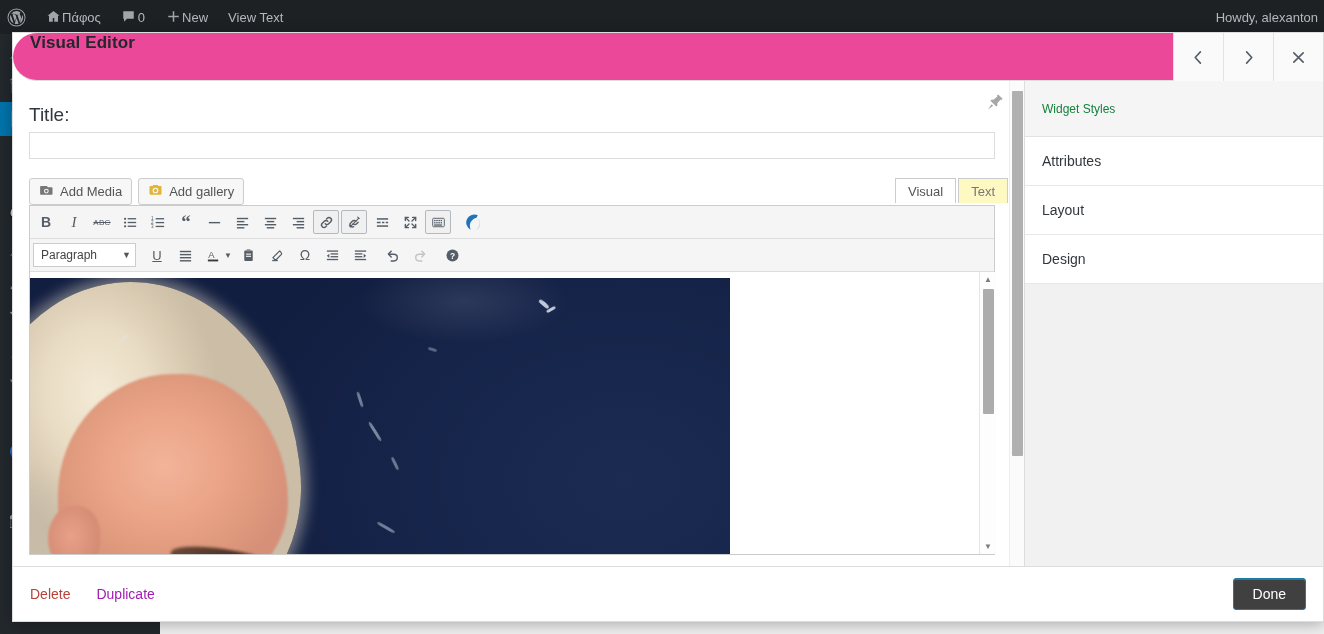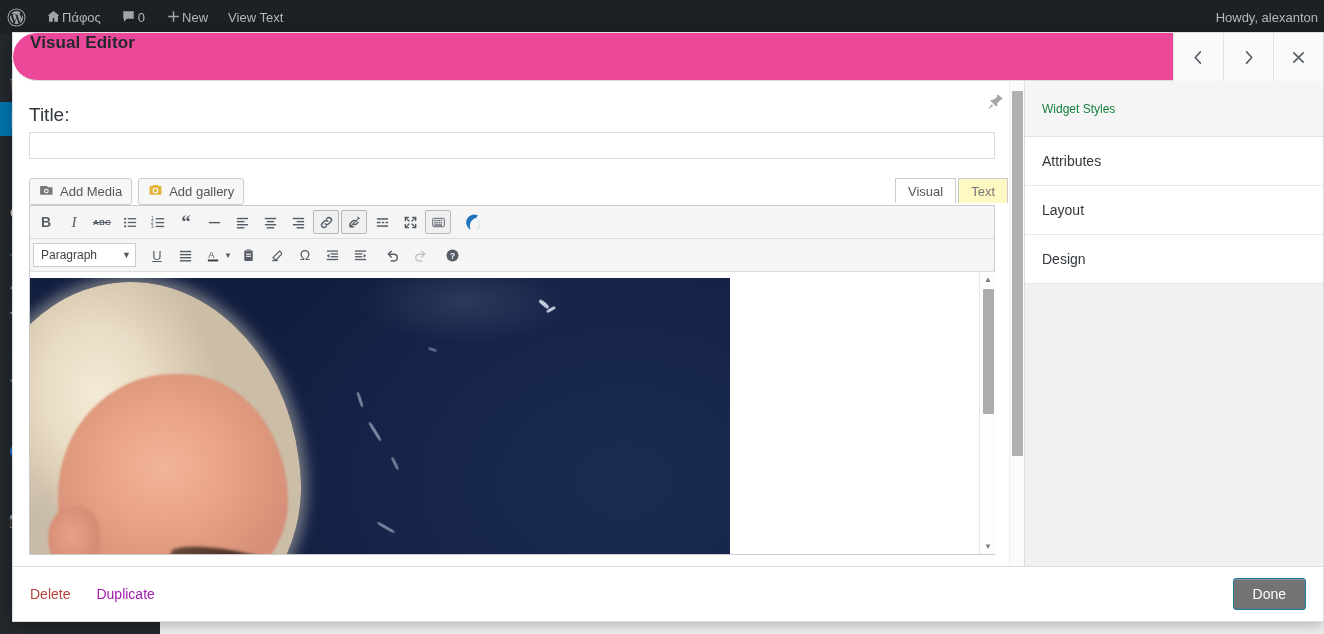--- a/index.html
+++ b/index.html
@@ -213,21 +213,21 @@
   #side-fill { flex: 1 1 auto; background: #f1f1f1; }
 
   
   #modal-footer {
     height: 55px; flex: 0 0 55px; border-top: 1px solid #ddd;
     background: #fff; display: flex; align-items: center; padding: 0 17px;
   }
   #ft-delete { font-size: 14px; color: #b5423b; cursor: pointer; margin-right: 26px; }
   #ft-duplicate { font-size: 14px; color: #a21caf; cursor: pointer; }
   #done-btn {
-    margin-left: auto; background: #737373; border: 1px solid #1b7ca6;
+    margin-left: auto; background: #404040; border: 1px solid #1b7ca6;
     color: #fff; font-size: 14px; padding: 7px 19px; border-radius: 3px;
     cursor: pointer; font-family: "Liberation Sans", sans-serif;
     box-shadow: inset 0 1px 0 rgba(255,255,255,.2);
   }
 
   
   #bottom-strip {
     position: absolute; left: 0; bottom: 0; width: 1324px; height: 12px;
     background: #f1f1f1; z-index: 30;
   }
@@ -393,21 +393,21 @@
         <div id="mce-wrap">
 
           <div class="mce-row">
             <div class="mce-btn">
                 <b style="font-size:14px">B</b>
               </div>
             <div class="mce-btn">
                 <i style="font-family:'Liberation Serif',serif;font-size:15px">I</i>
               </div>
             <div class="mce-btn">
-              <span style="font-size:8px;text-decoration:line-through;letter-spacing:.3px;font-weight:bold;">ABC</span>
+              <span style="font-size:8px;text-decoration:line-through;letter-spacing:.3px;">ABC</span>
             </div>
             <div class="mce-btn">
               <svg width="15" height="15" viewBox="0 0 16 16" fill="#555d66">
                   <circle cx="2.2" cy="4" r="1.2"></circle>
                   <circle cx="2.2" cy="8" r="1.2"></circle>
                   <circle cx="2.2" cy="12" r="1.2"></circle>
                   <rect x="5" y="3.3" width="9" height="1.4"></rect>
                   <rect x="5" y="7.3" width="9" height="1.4"></rect>
                   <rect x="5" y="11.3" width="9" height="1.4"></rect>
                 </svg>

